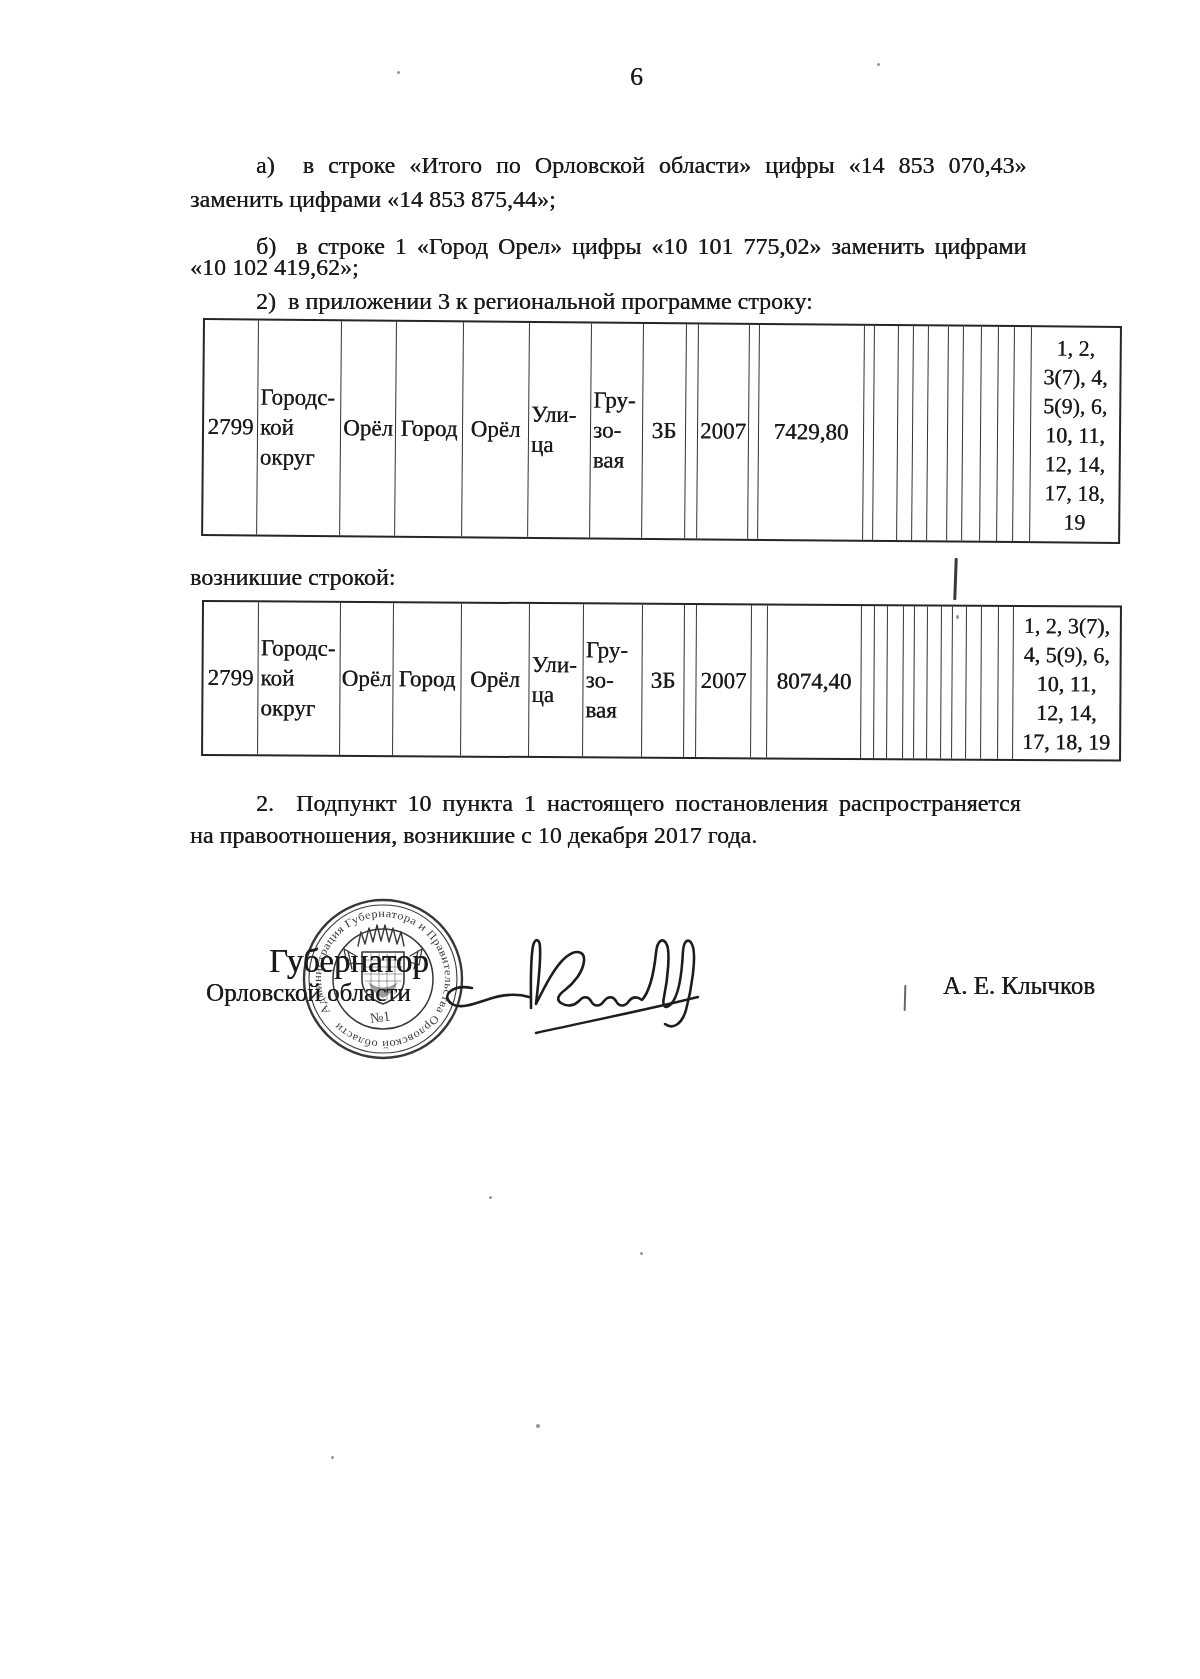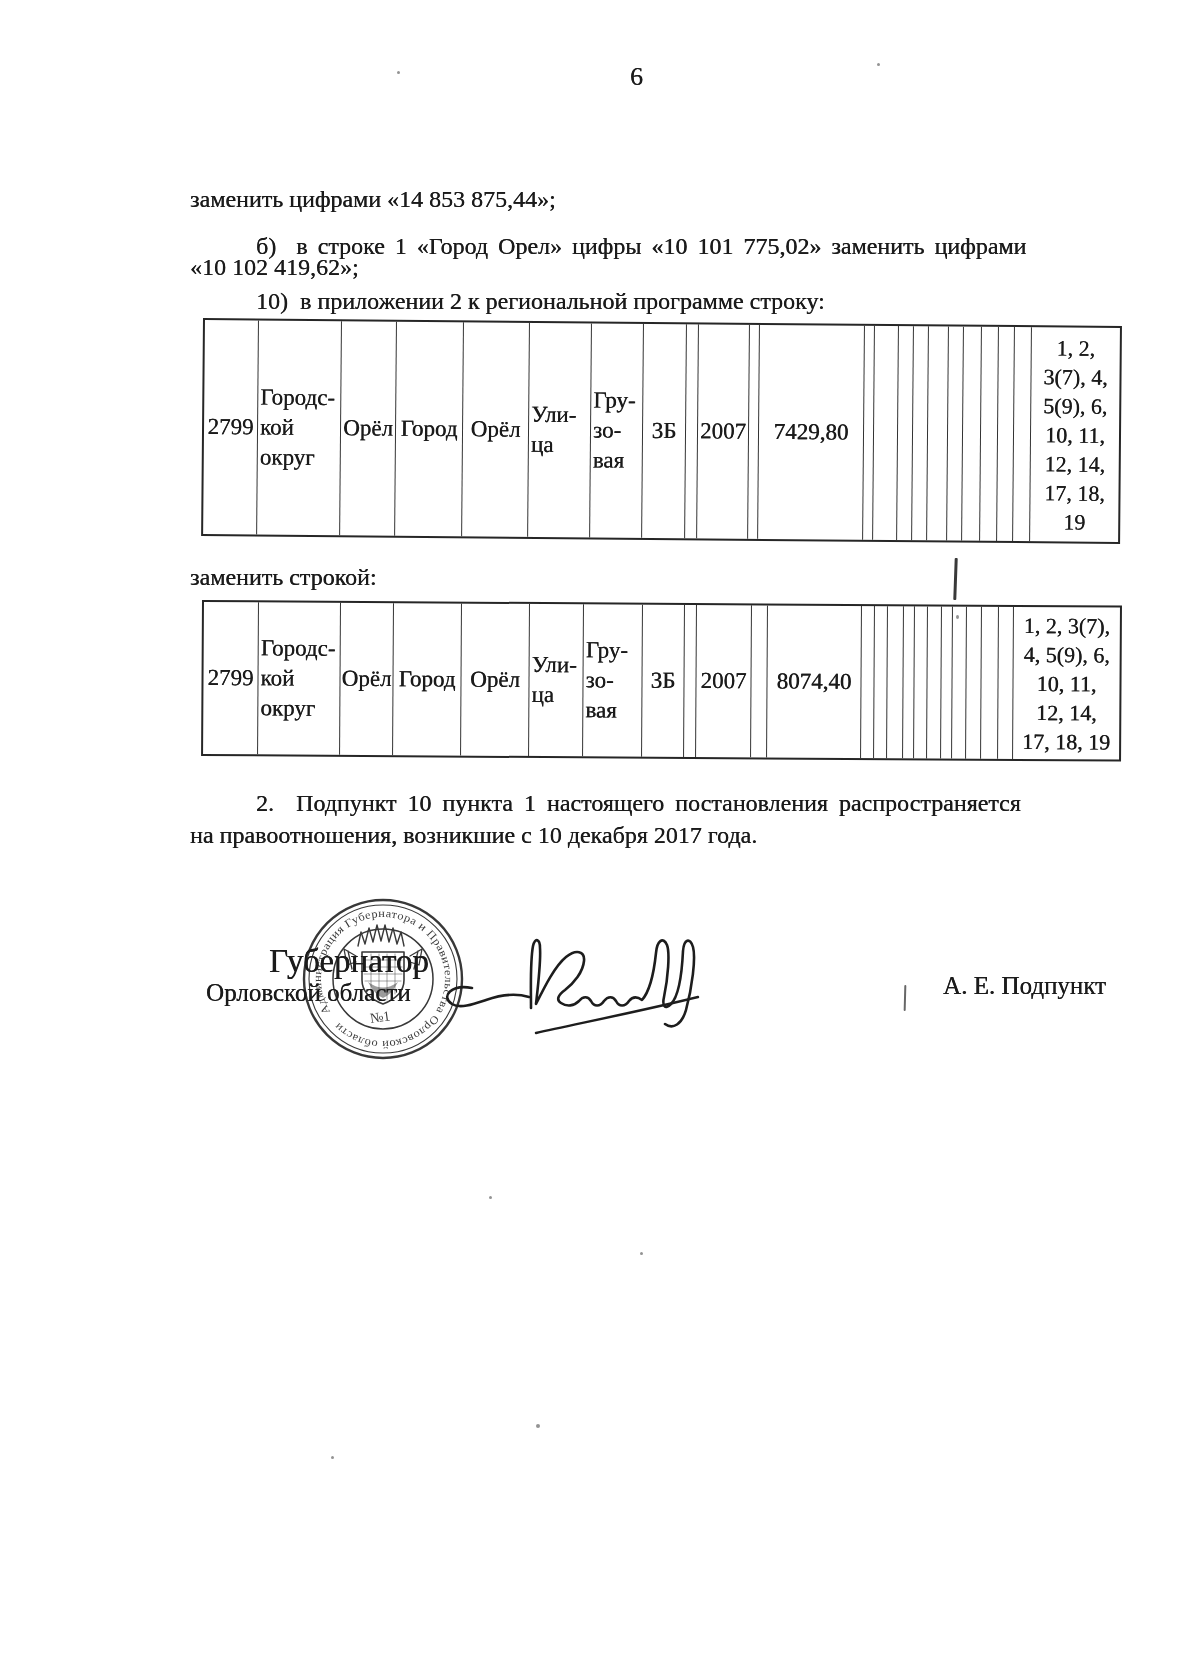--- a/index.html
+++ b/index.html
@@ -39,24 +39,25 @@
   svg{position:absolute;overflow:visible;}
   .ink{stroke:#1d1d1d;fill:none;stroke-linecap:round;stroke-linejoin:round;}
 </style>
 </head>
 <body>
 
 <div class="page">
 
   <div class="pagenum" style="left:630px;top:62px;">6</div>
 
+  <div class="txt ws8" style="left:256px;top:150px;">а)  в строке «Итого по Орловской области» цифры «14 853 070,43»</div>
   <div class="txt" style="left:190px;top:184px;">заменить цифрами «14 853 875,44»;</div>
   <div class="txt ws4" style="left:256px;top:218px;margin-top:13px;">б)  в строке 1 «Город Орел» цифры «10 101 775,02» заменить цифрами</div>
   <div class="txt" style="left:190px;top:252px;">«10 102 419,62»;</div>
-  <div class="txt" style="left:256px;top:286px;">10)  в приложении 2 к региональной программе строку:</div>
+  <div class="txt" style="left:256px;top:286px;">2)  в приложении 3 к региональной программе строку:</div>
 
   <div class="tbl t1" style="left:203px;top:318px;height:214px;">
     <div class="c" style="width:54px">2799</div>
     <div class="c left" style="width:83px">Городс-
 кой
 округ</div>
     <div class="c" style="width:55px">Орёл</div>
     <div class="c" style="width:67px">Город</div>
     <div class="c" style="width:66px">Орёл</div>
     <div class="c left" style="width:62px">Ули-
@@ -81,21 +82,21 @@
     <div class="c" style="width:17px"></div>
     <div class="c list" style="width:88px">1, 2,
 3(7), 4,
 5(9), 6,
 10, 11,
 12, 14,
 17, 18,
 19</div>
   </div>
 
-  <div class="txt" style="left:190px;top:562px;">заменить строкой:</div>
+  <div class="txt" style="left:190px;top:562px;">возникшие строкой:</div>
 
   <div class="mark" style="left:954px;top:558px;width:2.5px;height:42px;transform:rotate(2deg);opacity:.85;"></div>
 
   <div class="tbl t2" style="left:202px;top:600px;height:152px;">
     <div class="c" style="width:55px">2799</div>
     <div class="c left" style="width:82px">Городс-
 кой
 округ</div>
     <div class="c" style="width:53px">Орёл</div>
     <div class="c" style="width:68px">Город</div>
@@ -126,21 +127,21 @@
 10, 11,
 12, 14,
 17, 18, 19</div>
   </div>
 
   <div class="txt ws5" style="left:256px;top:788px;">2.  Подпункт 10 пункта 1 настоящего постановления распространяется</div>
   <div class="txt" style="left:190px;top:820px;">на правоотношения, возникшие с 10 декабря 2017 года.</div>
 
   <div class="txt" style="left:246px;top:946px;font-size:33px;margin-left:23px;">Губернатор</div>
   <div class="txt" style="left:206px;top:978px;font-size:25px;">Орловской области</div>
-  <div class="txt" style="left:943px;top:971px;font-size:25px;">А. Е. Подпункт</div>
+  <div class="txt" style="left:943px;top:971px;font-size:25px;">А. Е. Клычков</div>
 
   <svg style="left:298px;top:894px;opacity:.88;" width="170" height="170" viewBox="0 0 170 170">
     <circle cx="85" cy="85" r="79" class="ink" stroke-width="2.4"></circle>
     <circle cx="85" cy="85" r="74" class="ink" stroke-width="1.1"></circle>
     <circle cx="85" cy="85" r="50" class="ink" stroke-width="1.5"></circle>
     <path id="ringPath" d="M 23 85 A 62 62 0 1 1 147 85 A 62 62 0 1 1 23 85" fill="none" stroke="none" transform="rotate(-32 85 85)"></path>
     <text font-size="11.2" fill="#1d1d1d" letter-spacing="0.4" textLength="376" lengthAdjust="spacingAndGlyphs">
       <textPath href="#ringPath">Администрация Губернатора и Правительства Орловской области</textPath>
     </text>
 

